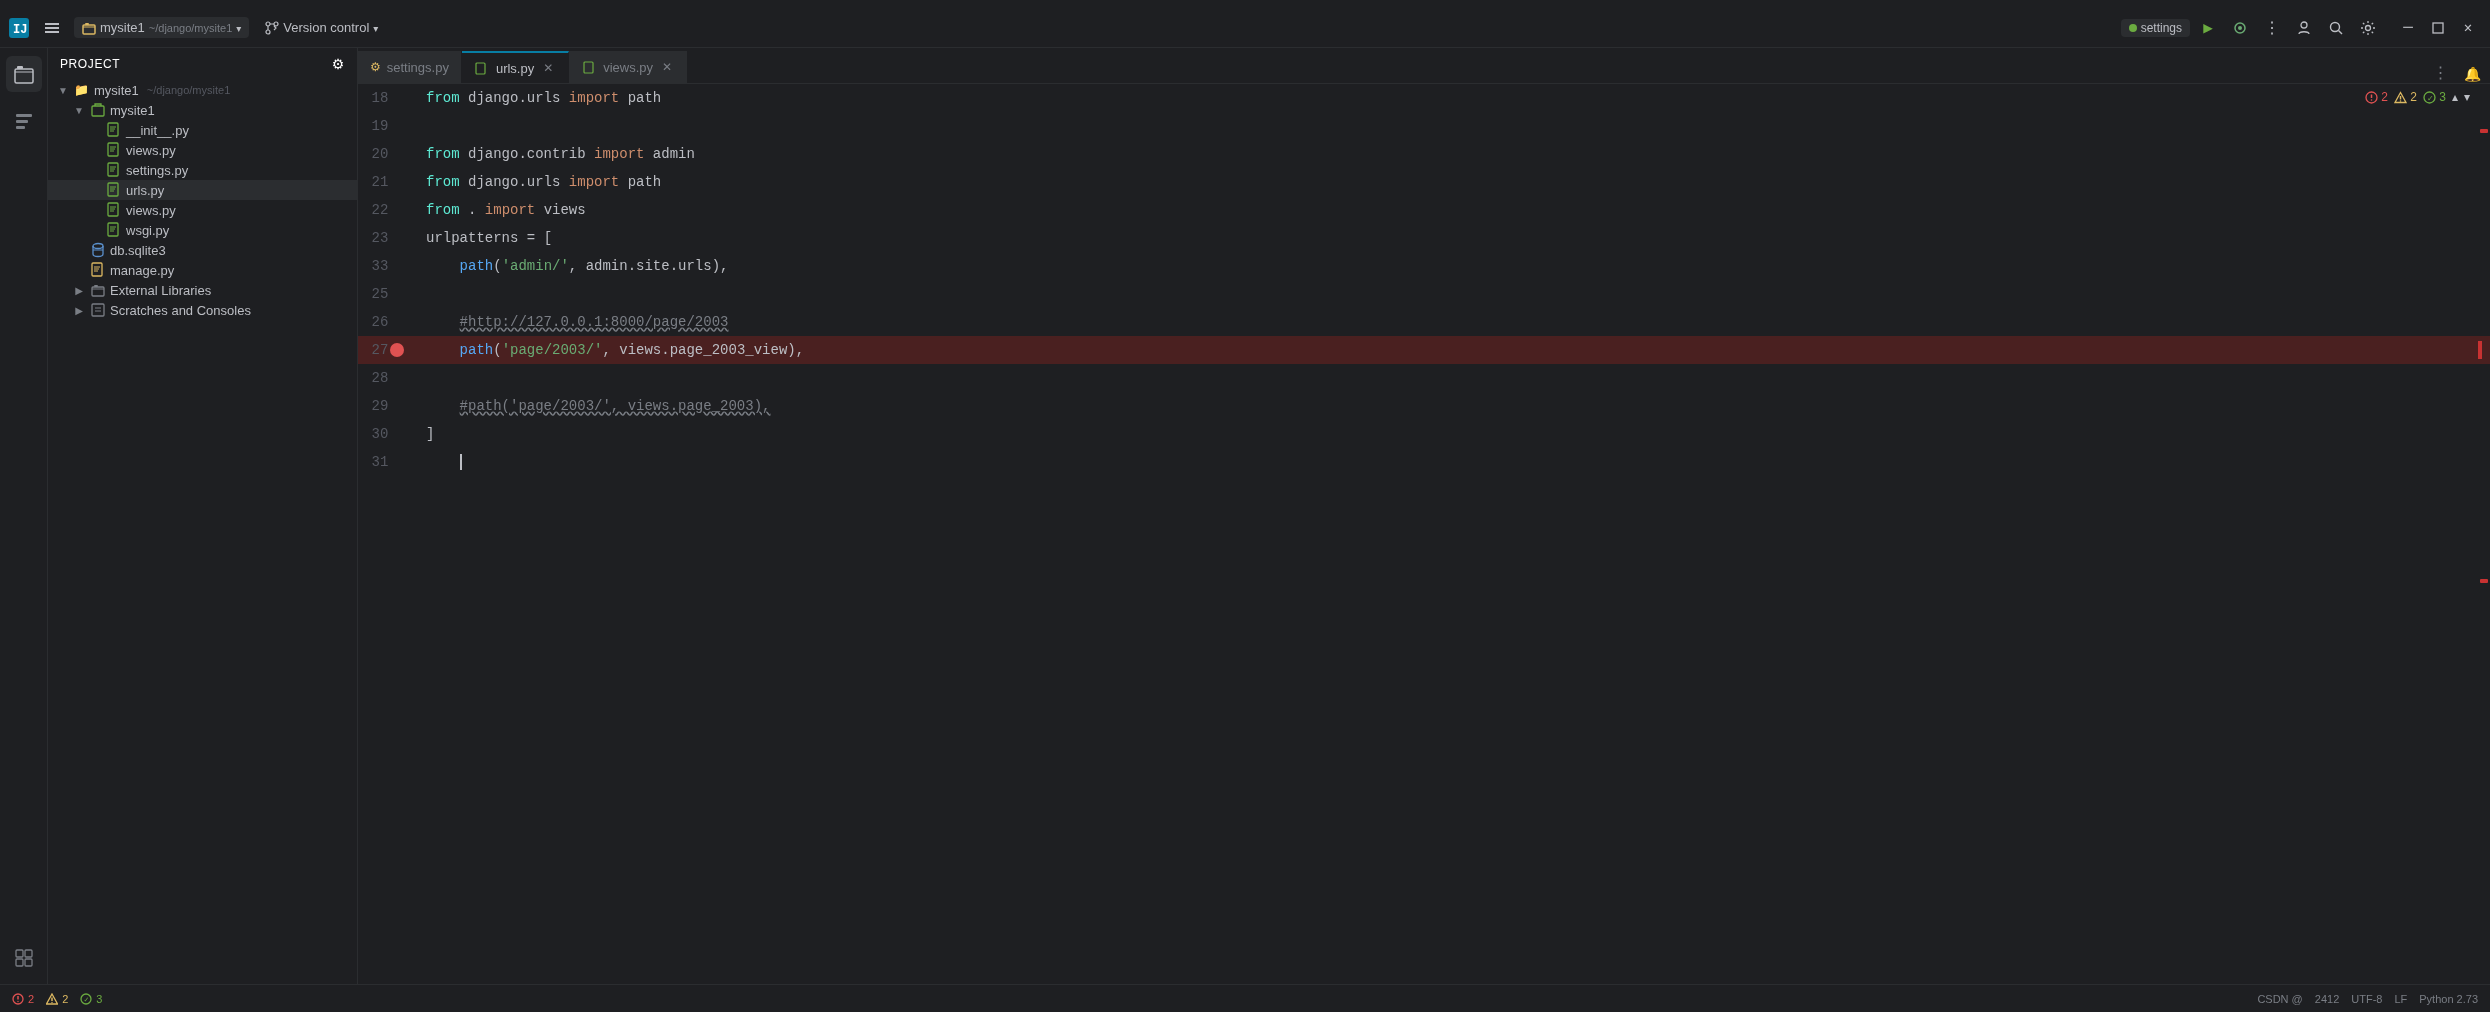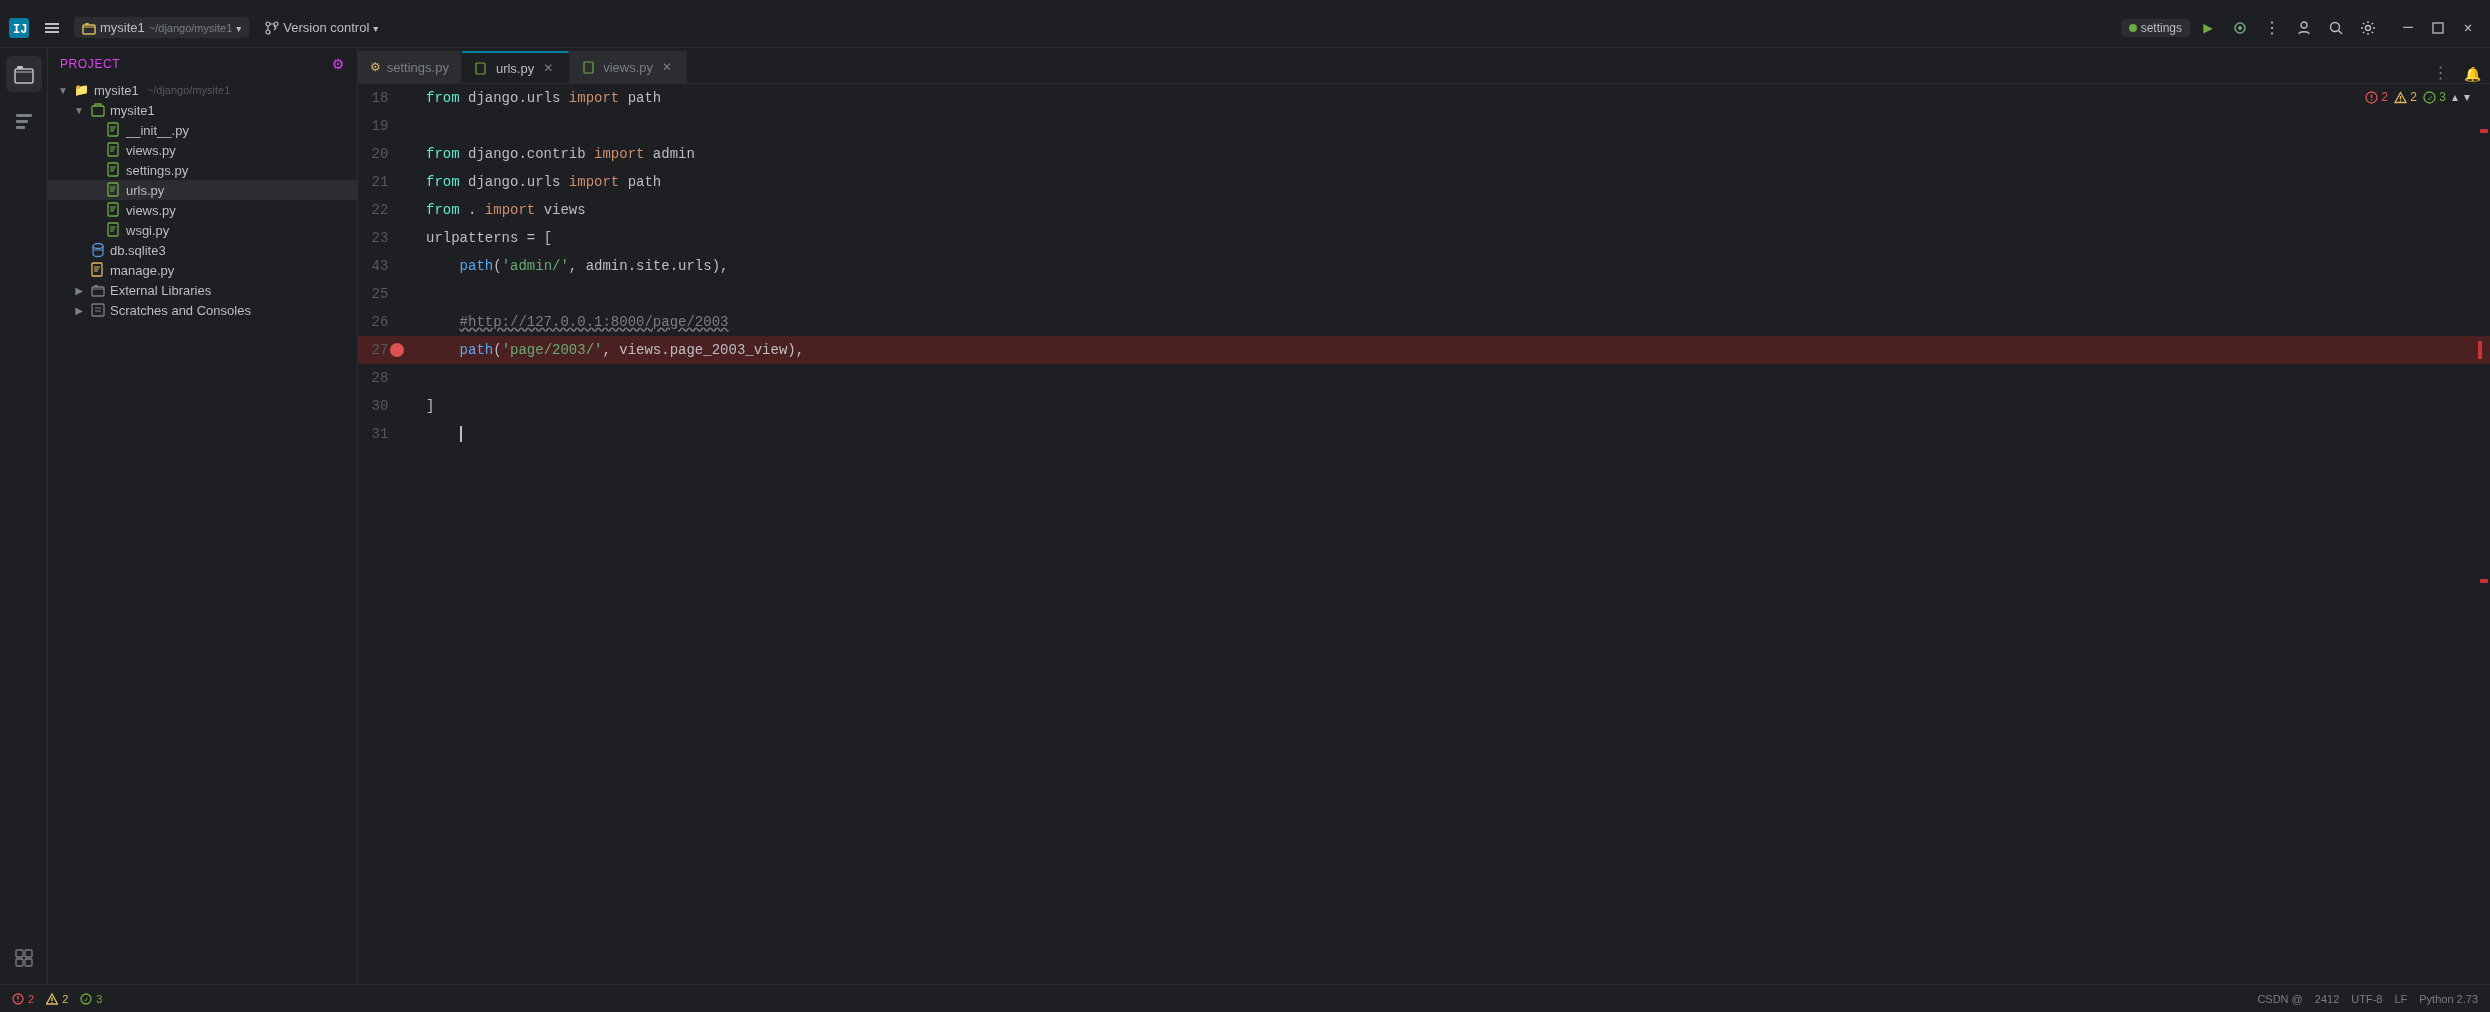--- a/index.html
+++ b/index.html
@@ -161,21 +161,21 @@
       border-right: 1px solid #2b2d30;
       display: flex;
       flex-direction: column;
       flex-shrink: 0;
       overflow-y: auto;
     }
     .sidebar-header {
       padding: 8px 12px;
       font-family: sans-serif;
       font-size: 12px;
-      color: #d946ef;
+      color: #ffffff;
       text-transform: uppercase;
       letter-spacing: 0.05em;
       display: flex;
       align-items: center;
       gap: 12px;
     }
     .tree-item {
       padding: 2px 0;
       cursor: pointer;
       display: flex;
@@ -683,21 +683,21 @@
           <span class="line-number">22</span>
           <span class="line-content"><span class="kw-from">from</span><span class="var-name"> . </span><span class="kw-import">import</span><span class="var-name"> views</span></span>
         </div>
 
         <div class="code-line">
           <span class="line-number">23</span>
           <span class="line-content"><span class="var-name">urlpatterns</span><span class="op"> = [</span></span>
         </div>
 
         <div class="code-line">
-          <span class="line-number">43</span>
+          <span class="line-number">33</span>
           <span class="line-content">    <span class="func-call">path</span><span class="op">(</span><span class="str-val">'admin/'</span><span class="op">, admin.site.urls),</span></span>
         </div>
 
         <div class="code-line">
           <span class="line-number">25</span>
           <span class="line-content"></span>
         </div>
 
         <div class="code-line">
           <span class="line-number">26</span>
@@ -709,20 +709,24 @@
           <span class="line-number" style="color:#555861">27</span>
           <span class="line-content">    <span class="func-call">path</span><span class="op">(</span><span class="str-val">'page/2003/'</span><span class="op">, views.page_2003_view),</span></span>
           <div class="error-mark"></div>
         </div>
 
         <div class="code-line">
           <span class="line-number">28</span>
           <span class="line-content"></span>
         </div>
 
+        <div class="code-line">
+          <span class="line-number">29</span>
+          <span class="line-content">    <span class="comment">#path('page/2003/', views.page_2003),</span></span>
+        </div>
 
         <div class="code-line">
           <span class="line-number">30</span>
           <span class="line-content"><span class="op">]</span></span>
         </div>
 
         <div class="code-line">
           <span class="line-number">31</span>
           <span class="line-content">    <span style="border-left:2px solid #bcbec4;">&nbsp;</span></span>
         </div>

